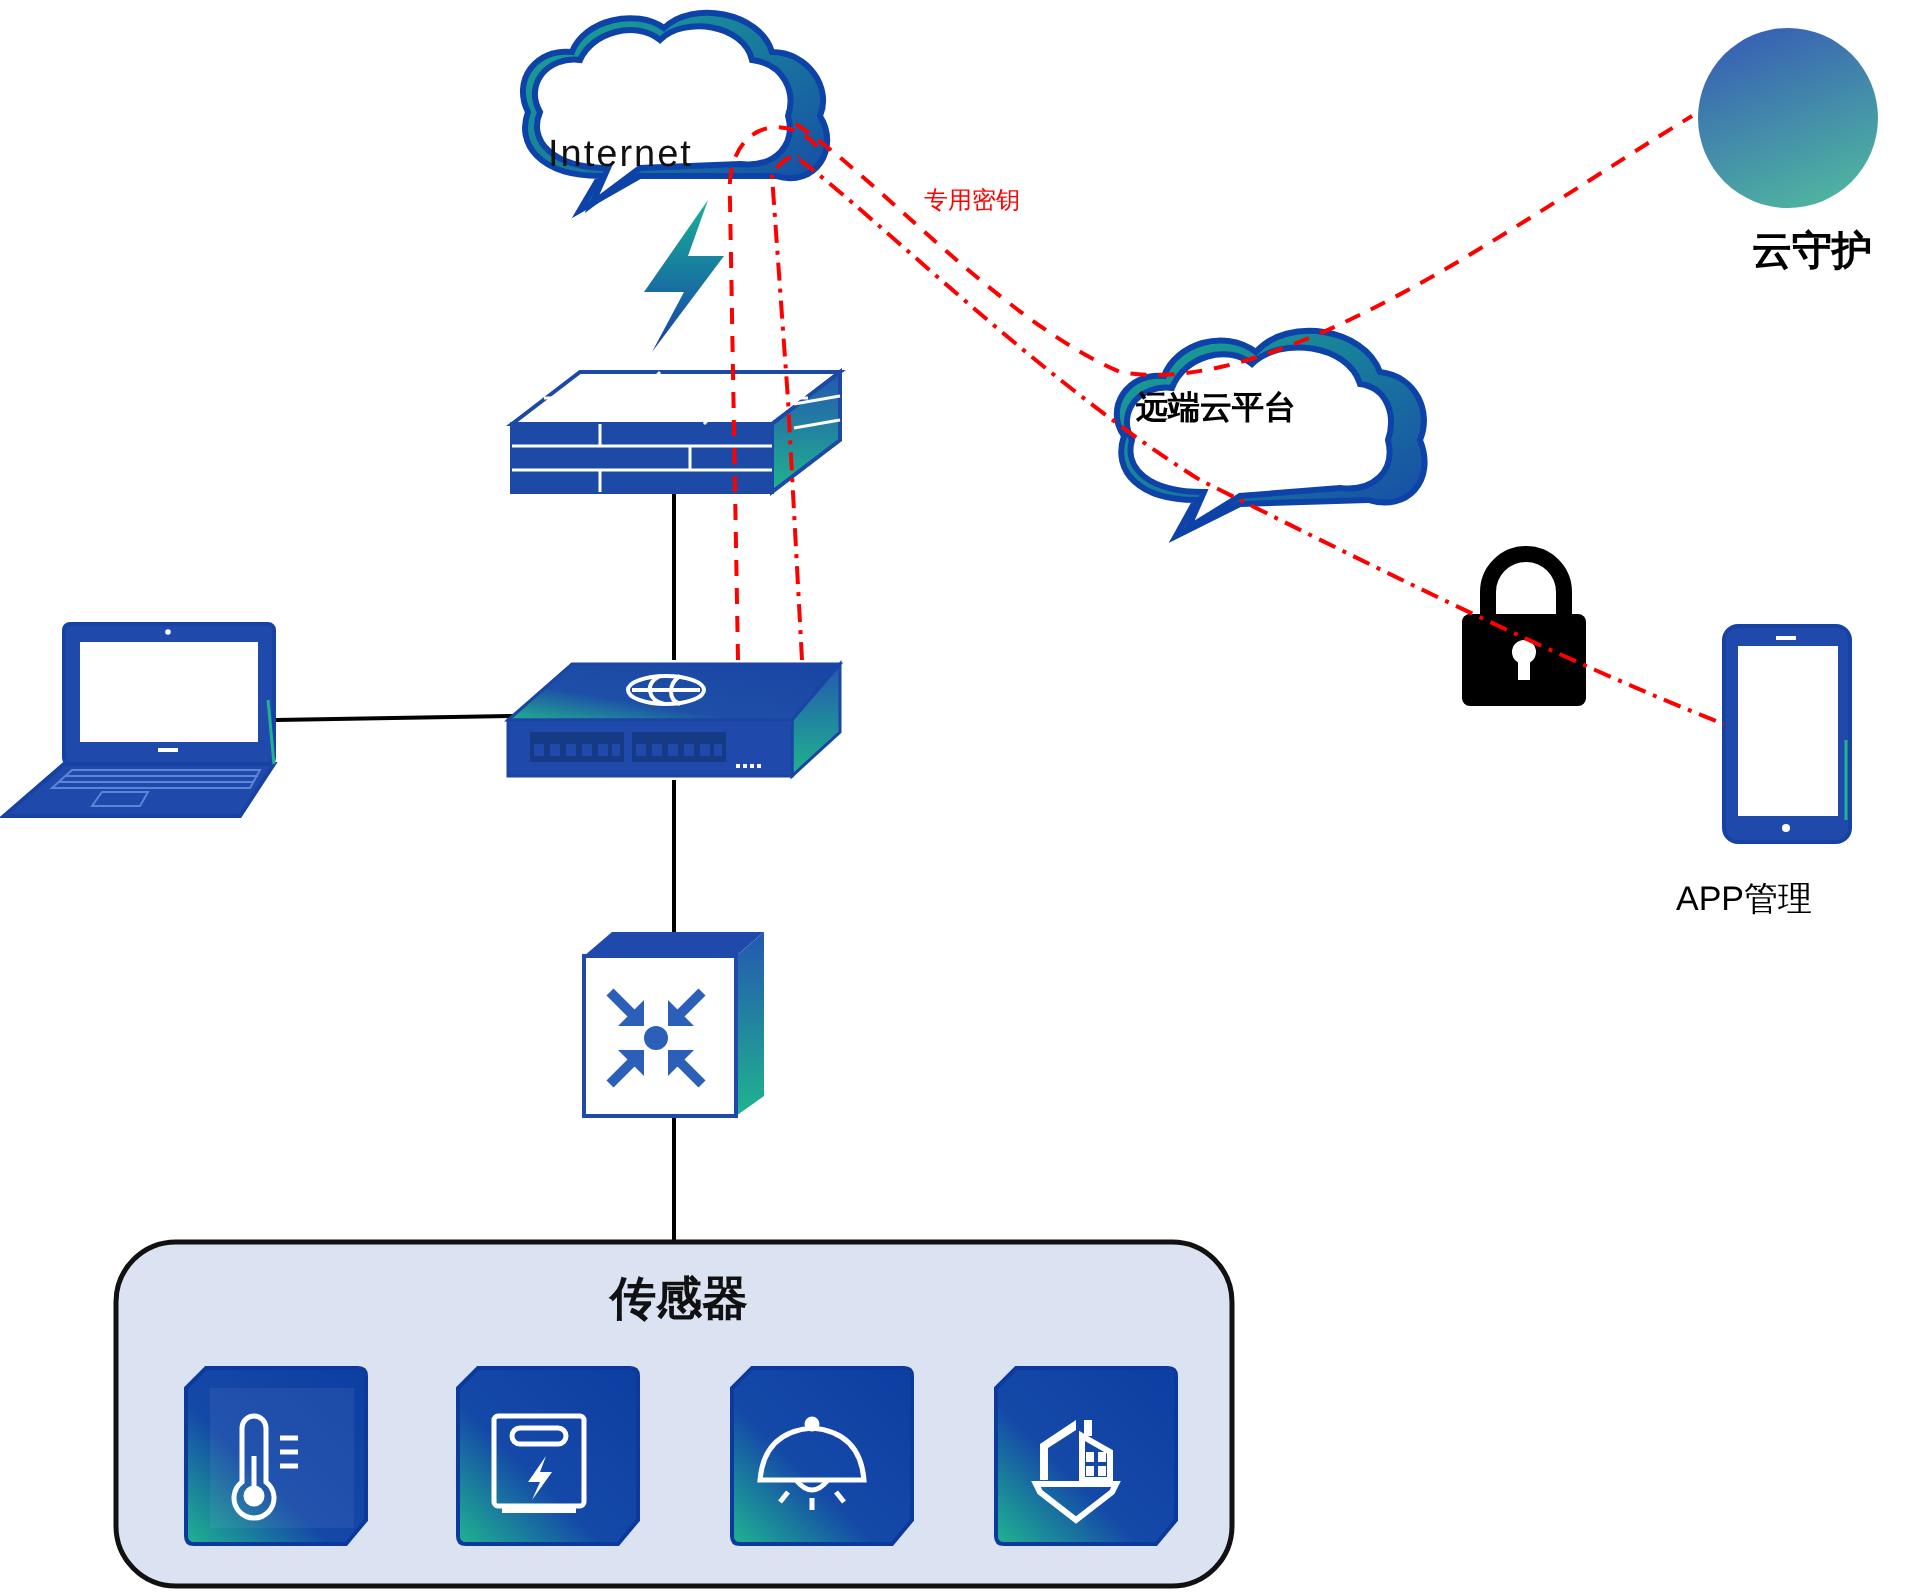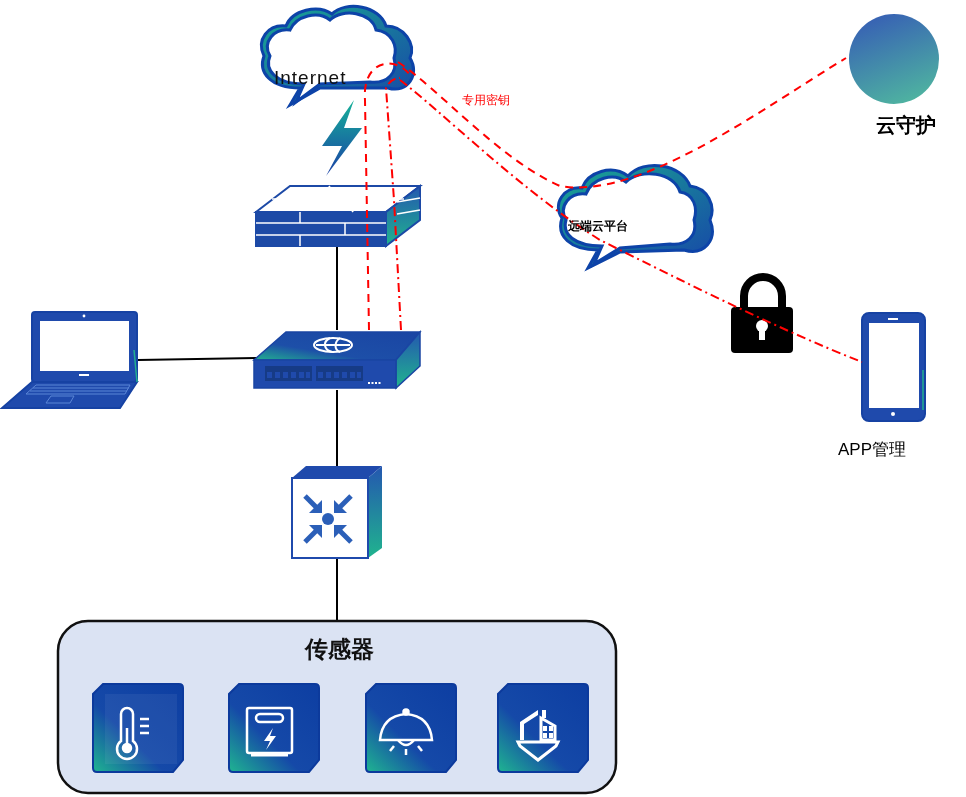--- a/index.html
+++ b/index.html
@@ -1,21 +1,21 @@
 <!DOCTYPE html>
 <html><head>
 <meta charset="utf-8">
 <style>
   html, body { margin: 0; padding: 0; background: #ffffff; }
   body { width: 966px; height: 797px; position: relative; overflow: hidden;
          font-family: "DejaVu Sans", "Liberation Sans", sans-serif; }
   #stage { position: absolute; left: 0; top: 0; width: 966px; height: 797px; }
   .lbl { position: absolute; white-space: nowrap; }
   .lbl-internet { left: 274px; top: 43px; font-size: 19px; color: #111; letter-spacing: 1px; font-family: "Liberation Sans", sans-serif; margin-top: 24px; }
-  .lbl-remote { left: 568px; top: 218px; font-size: 12px; font-weight: bold; color: #000; }
+  .lbl-remote { left: 568px; top: 194px; font-size: 16px; font-weight: bold; color: #000; }
   .lbl-key { left: 462px; top: 92px; font-size: 12px; color: #ff0000; }
   .lbl-guard { left: 855px; top: 112px; font-size: 20px; font-weight: bold; color: #000; margin-left: 21px; }
   .lbl-app { left: 838px; top: 438px; font-size: 17px; color: #000; font-family: "Liberation Sans", sans-serif; }
   .lbl-sensor { left: 305px; top: 634px; font-size: 23px; font-weight: bold; color: #111; }
 </style>
 </head>
 <body>
 
 <svg id="stage" width="966" height="797" viewBox="0 0 966 797">
   <defs>

